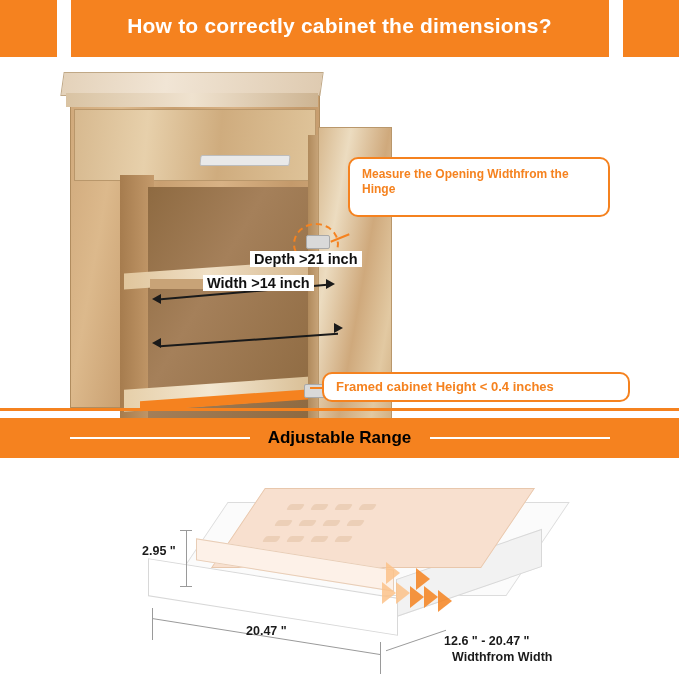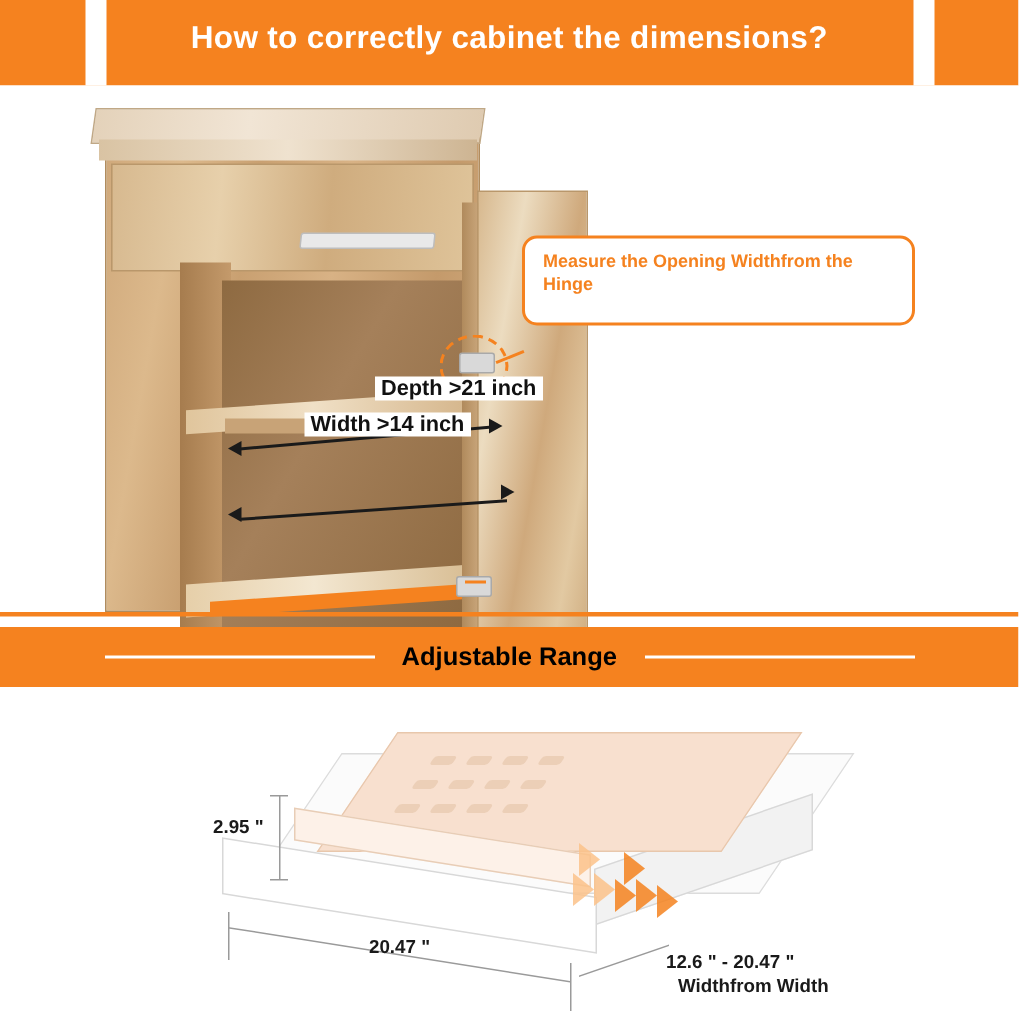--- a/index.html
+++ b/index.html
@@ -425,20 +425,21 @@
 
   <div id="width-line" class="dim-line"></div>
   <div id="width-arrow-l" class="dim-arrow-left"></div>
   <div id="width-arrow-r" class="dim-arrow-right"></div>
   <div id="width-label" class="dim-label">Width &gt;14 inch</div>
 
   <div id="leader-hinge" class="leader"></div>
   <div id="callout-hinge" class="callout">Measure the Opening Widthfrom the Hinge</div>
 
   <div id="leader-framed" class="leader"></div>
+  <div id="callout-framed" class="callout">Framed cabinet Height &lt; 0.4 inches</div>
 </div>
 
 <div id="divider-rule"></div>
 <div id="range-banner"></div>
 <div id="range-line-left" class="range-line"></div>
 <div id="range-line-right" class="range-line"></div>
 <div id="range-banner-title">Adjustable Range</div>
 
 <div id="organizer-area">
 

